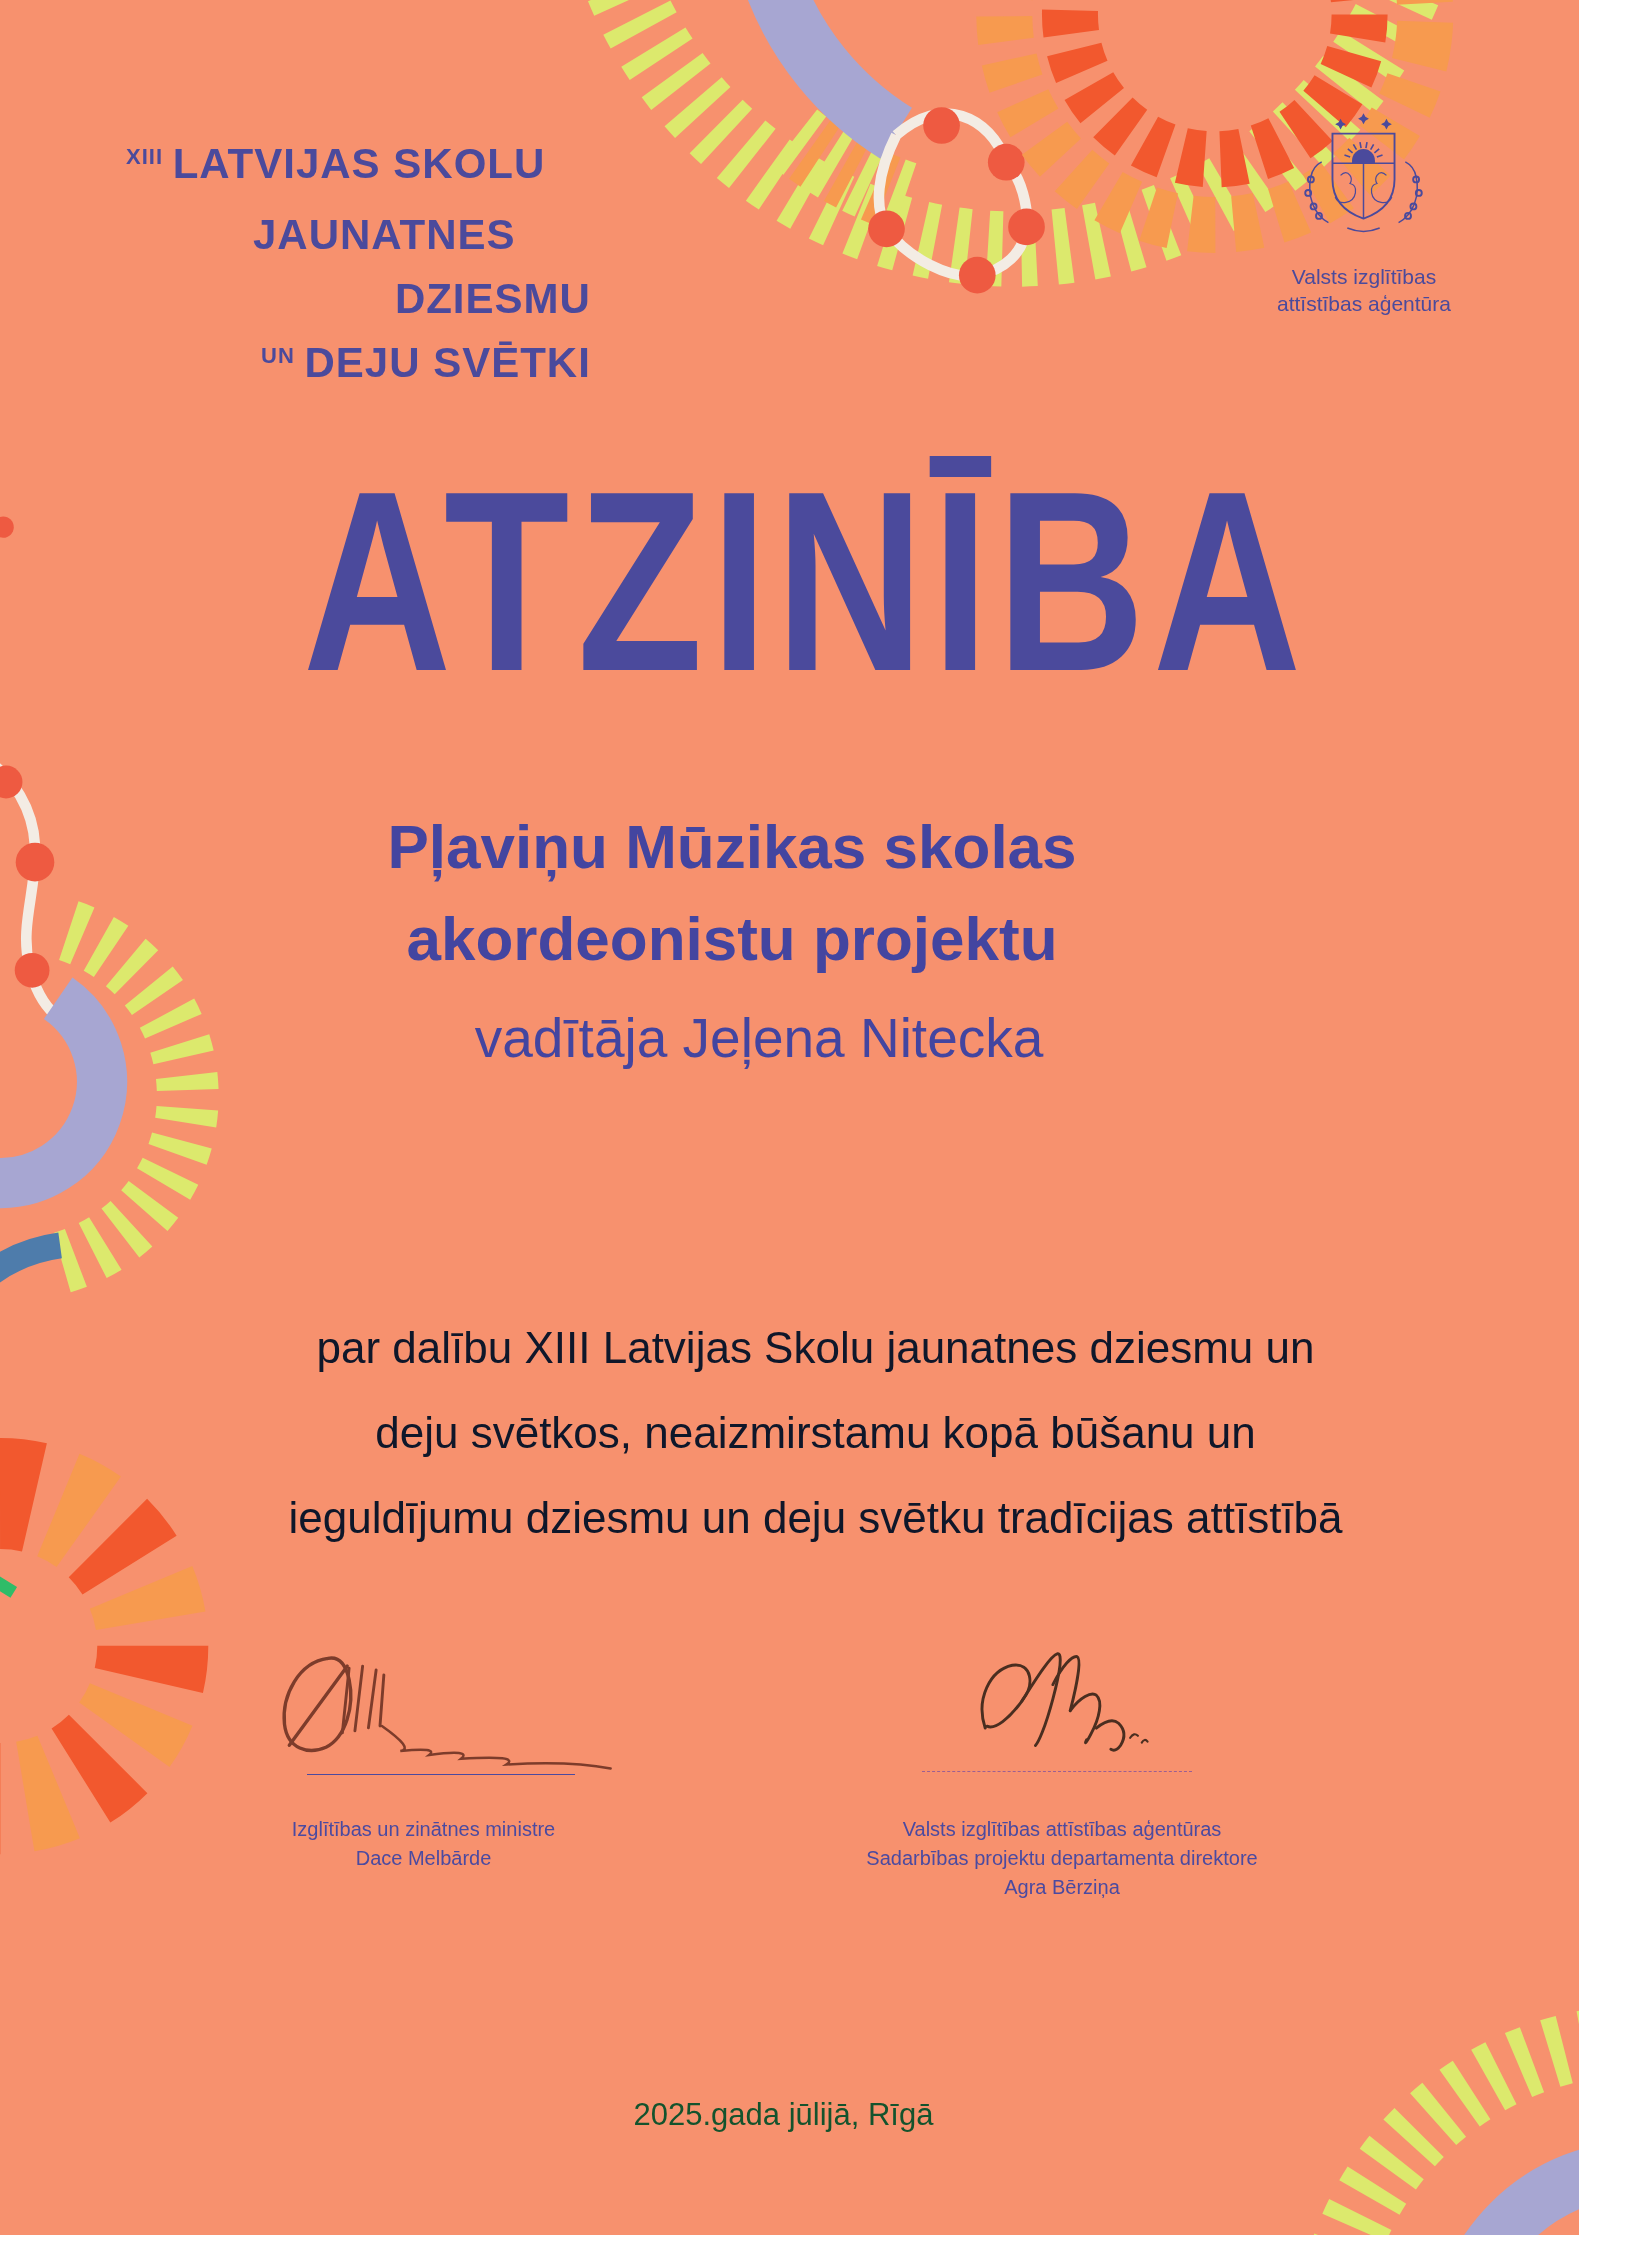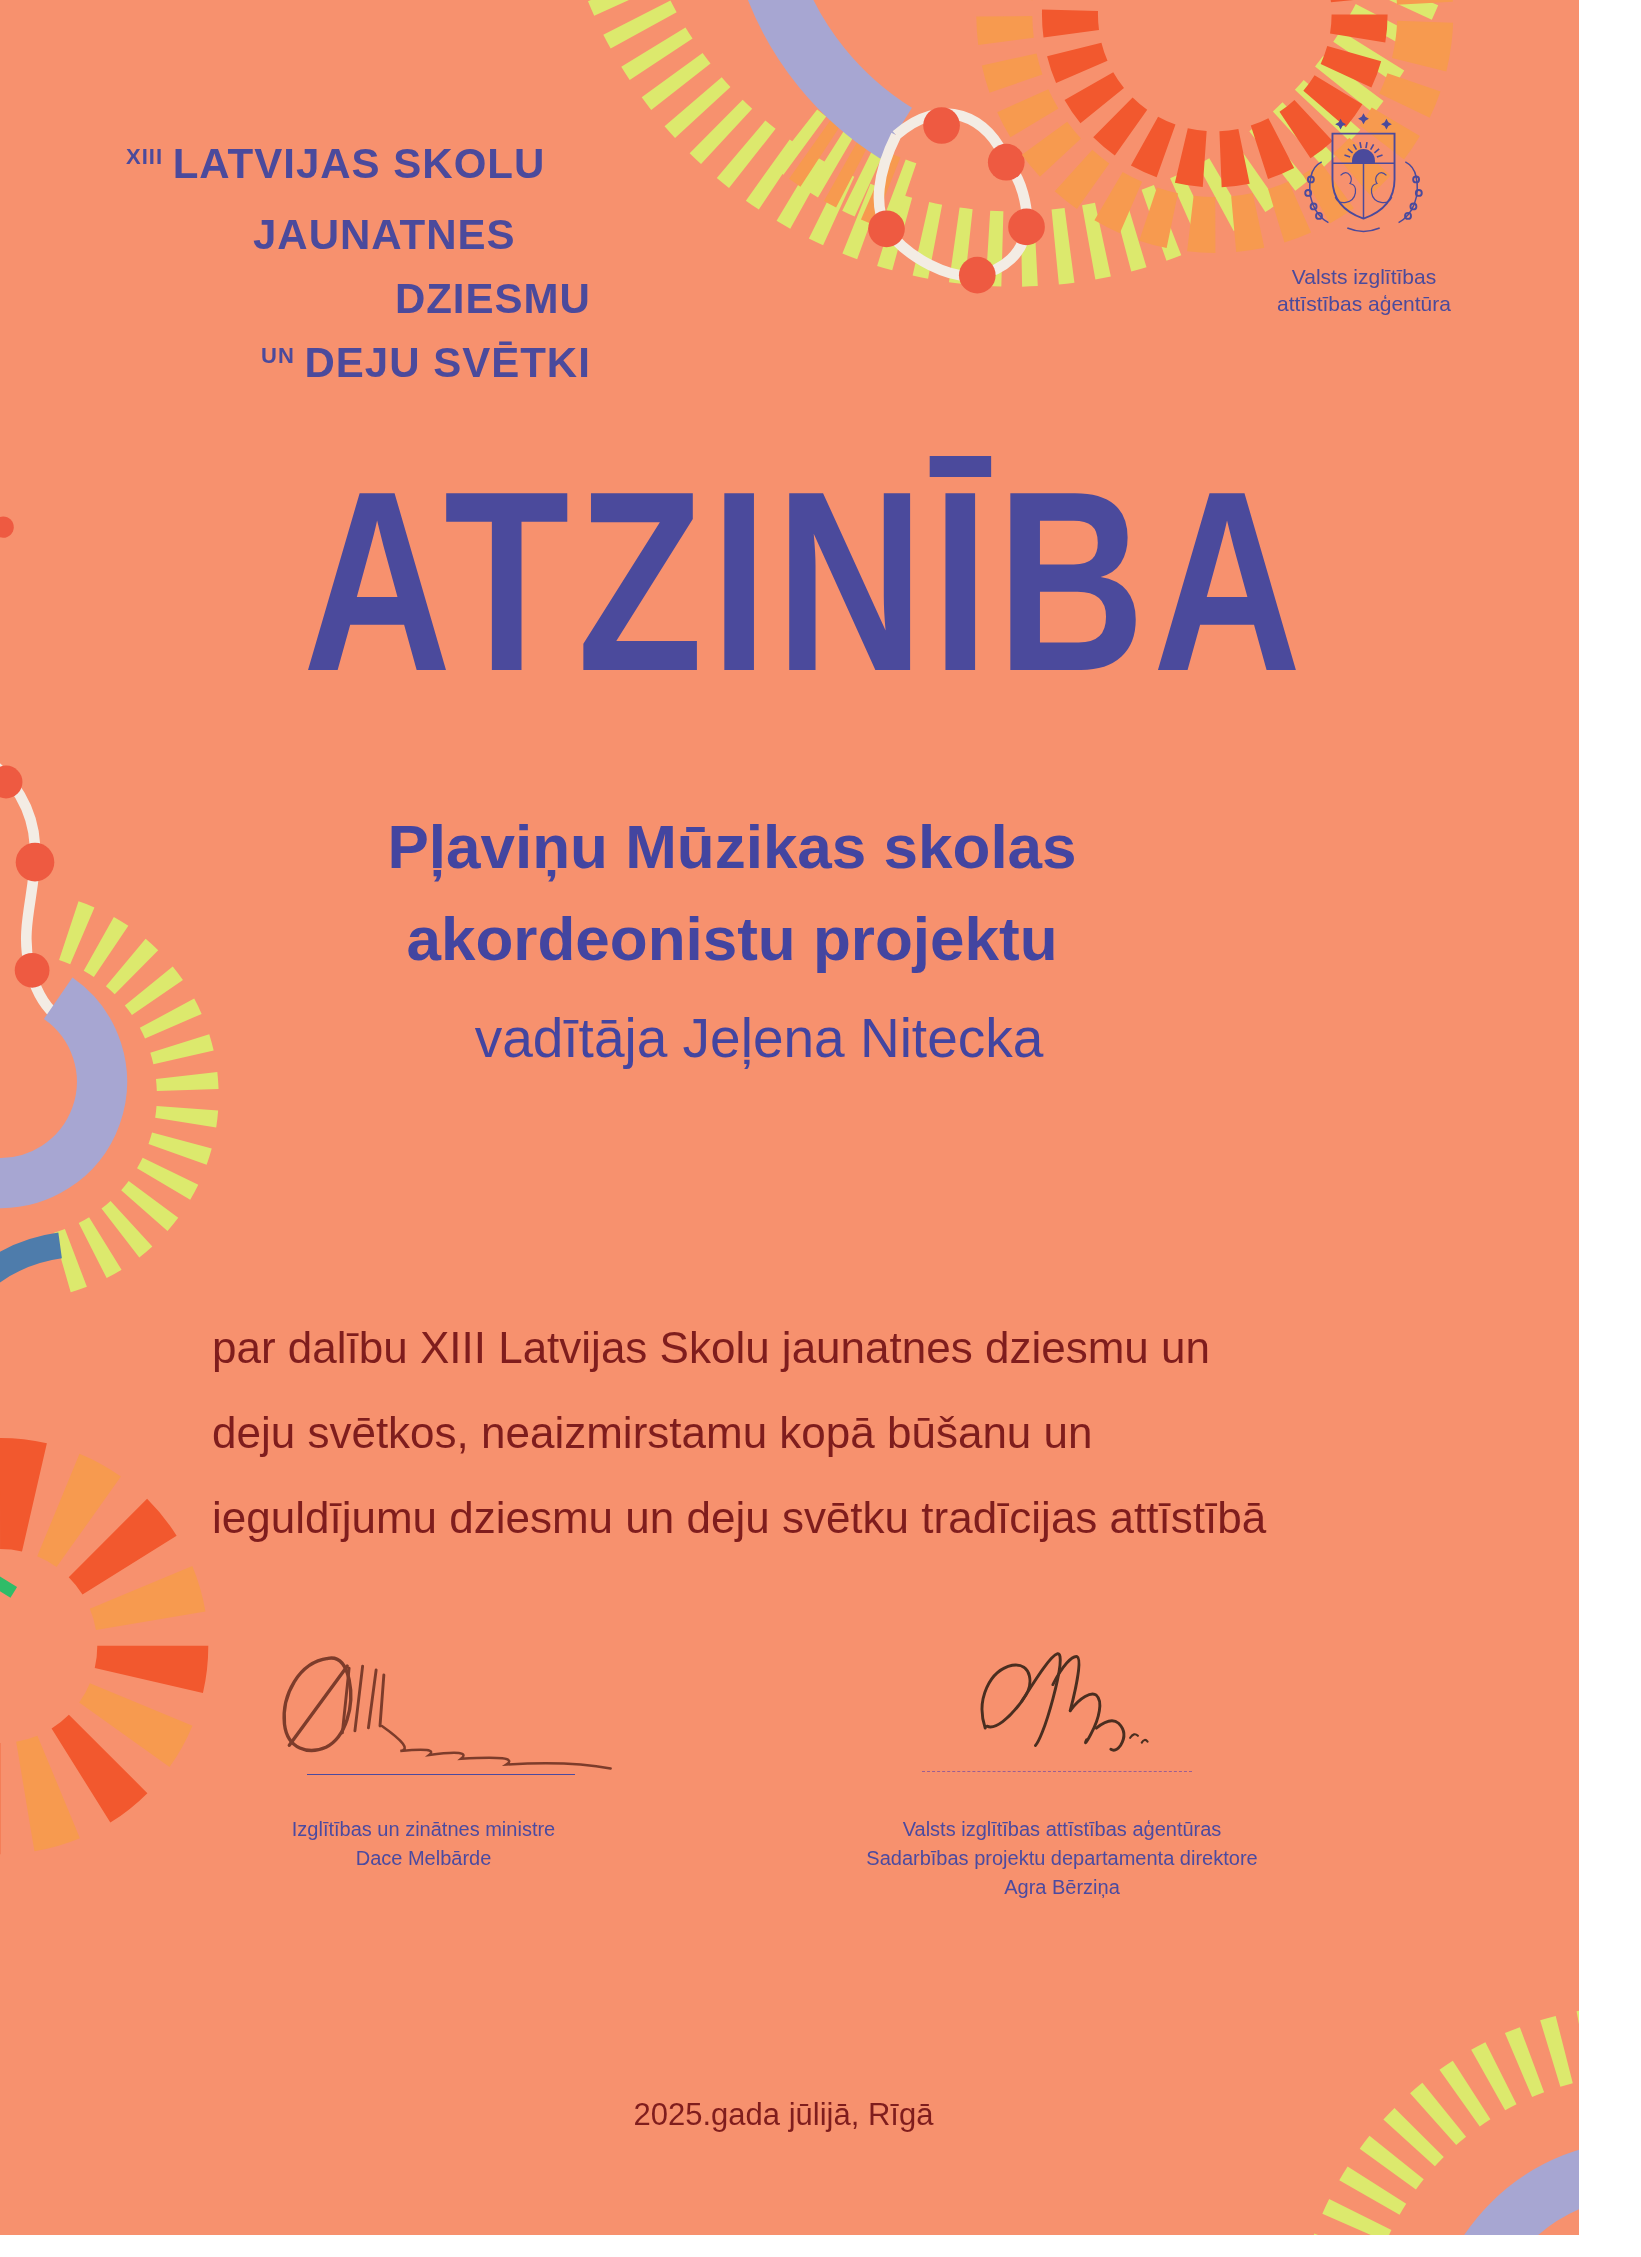--- a/index.html
+++ b/index.html
@@ -39,37 +39,37 @@
     transform:scaleX(0.8); transform-origin:806px 50%;
   }
 
   
   .recipient { position:absolute; left:249px; top:801px; width:966px; text-align:center; color:#4345a0; }
   .recipient .big { font-size:62px; font-weight:bold; line-height:92px; white-space:nowrap; }
   .recipient .leader { font-size:55px; margin-top:21px; position:relative; left:27px; white-space:nowrap; }
 
   
   .citation {
-    position:absolute; left:212px; top:1305px; width:1207px; 
-    font-size:44px; line-height:85px; color:#7f1d1d; white-space:nowrap;
+    position:absolute; left:212px; top:1305px; width:1207px; text-align:center;
+    font-size:44px; line-height:85px; color:#0f172a; white-space:nowrap;
   }
 
   
   .sig-svg { position:absolute; }
   .sigline { position:absolute; height:0; }
   .sigline-left { left:307px; top:1774px; width:268px; border-top:1.9px solid #4b4a9f; }
   .sigline-right { left:922px; top:1771px; width:270px; border-top:1.9px dashed #9c5f93; }
   .sigtext { position:absolute; text-align:center; font-size:20px; line-height:29px; color:#4b4aa0; }
   .sigtext-left { left:269px; top:1815px; width:309px; }
   .sigtext-right { left:811px; top:1815px; width:502px; }
 
   
   .date {
     position:absolute; left:494px; top:2097px; width:579px; text-align:center;
-    font-size:31px; color:#7f1d1d;
+    font-size:31px; color:#14532d;
   }
 </style>
 </head>
 <body>
 
 <div class="paper">
 
   <svg class="decor" width="1579" height="2235" viewBox="0 0 1635 2315" aria-hidden="true">
 
     <g>

